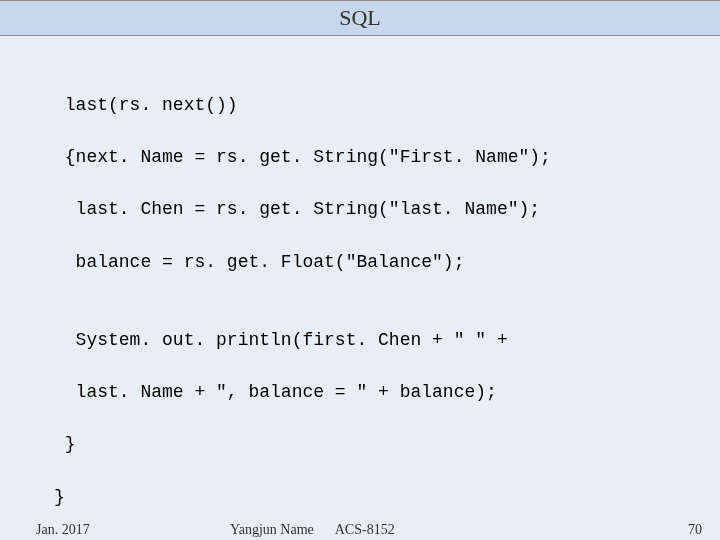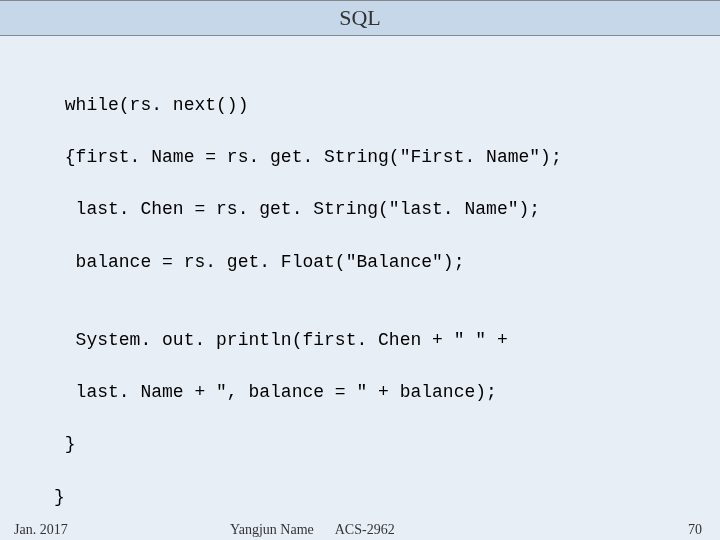--- a/index.html
+++ b/index.html
@@ -45,58 +45,58 @@
       left: 0;
       width: 100%;
       display: flex;
       align-items: center;
       font-family: "Times New Roman", serif;
       font-size: 14px;
       color: #333;
     }
     .footer-left {
       position: absolute;
-      left: 14px;
+      left: 36px;
     }
     .footer-center {
       position: absolute;
       left: 230px;
     }
     .footer-right {
       position: absolute;
       right: 18px;
       margin-left: 36px;
     }
   </style>
 </head>
 <body>
 
 <div class="header">
   <span class="header-title">SQL</span>
 </div>
 
 <div class="content">
-<span class="line">      while(rs. next())</span>
-<span class="line">      {first. Name = rs. get. String("First. Name");</span>
+<span class="line">      last(rs. next())</span>
+<span class="line">      {next. Name = rs. get. String("First. Name");</span>
 <span class="line">       last. Chen = rs. get. String("last. Name");</span>
 <span class="line">       balance = rs. get. Float("Balance");</span>
 <span class="line"></span>
 <span class="line">       System. out. println(first. Chen + " " +</span>
 <span class="line">       last. Name + ", balance = " + balance);</span>
 <span class="line">      }</span>
 <span class="line">     }</span>
 <span class="line">     catch(Exception e)</span>
 
 
 
 
 
 
 
 </div>
 
 <div class="footer">
   <span class="footer-left">Jan. 2017</span>
   <span class="footer-center">
-    <span>Yangjun Name</span>&nbsp;&nbsp;&nbsp;&nbsp;&nbsp;&nbsp;<span>ACS-2962</span>
+    <span>Yangjun Name</span>&nbsp;&nbsp;&nbsp;&nbsp;&nbsp;&nbsp;<span>ACS-8152</span>
   </span>
   <span class="footer-right">70</span>
 </div>
 
 </body></html>

